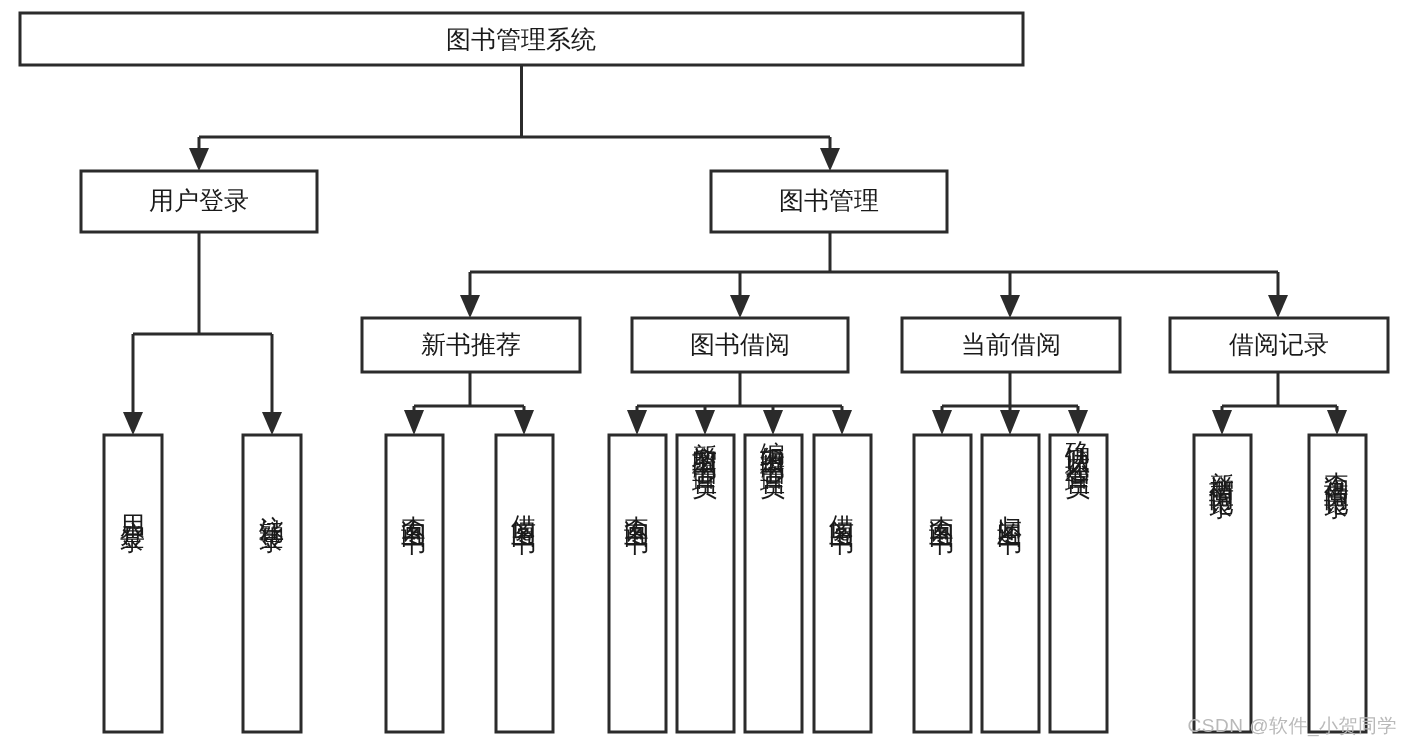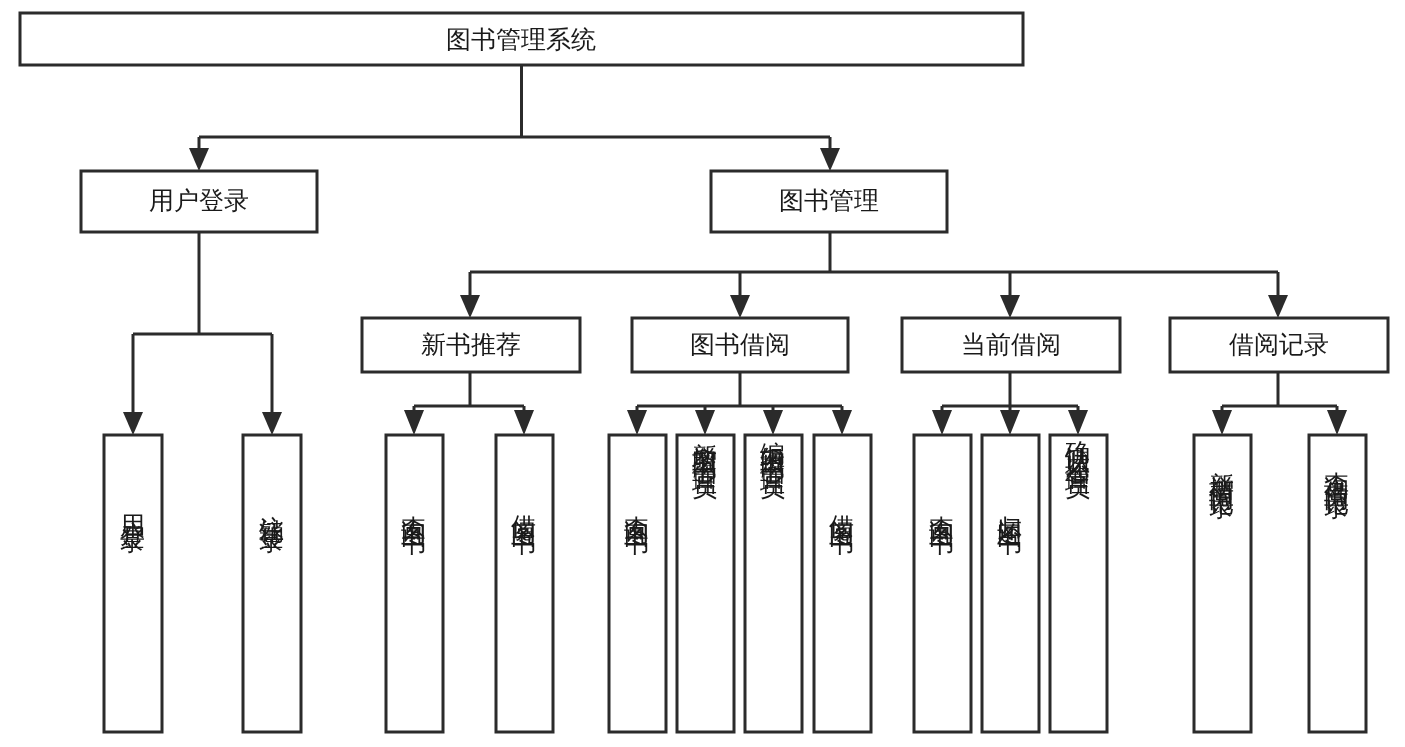--- a/index.html
+++ b/index.html
@@ -246,13 +246,14 @@
       <text class="node-label-v" x="1222" y="466">新增借阅记录</text>
     </g>
 
     <g>
       <rect class="nodebox" x="1309" y="435" width="57" height="297"></rect>
       <text class="node-label-v" x="1337" y="466">查询借阅记录</text>
     </g>
 
   </svg>
 
+  <div class="watermark">CSDN @软件_小贺同学</div>
 </div>
 
 </body></html>

